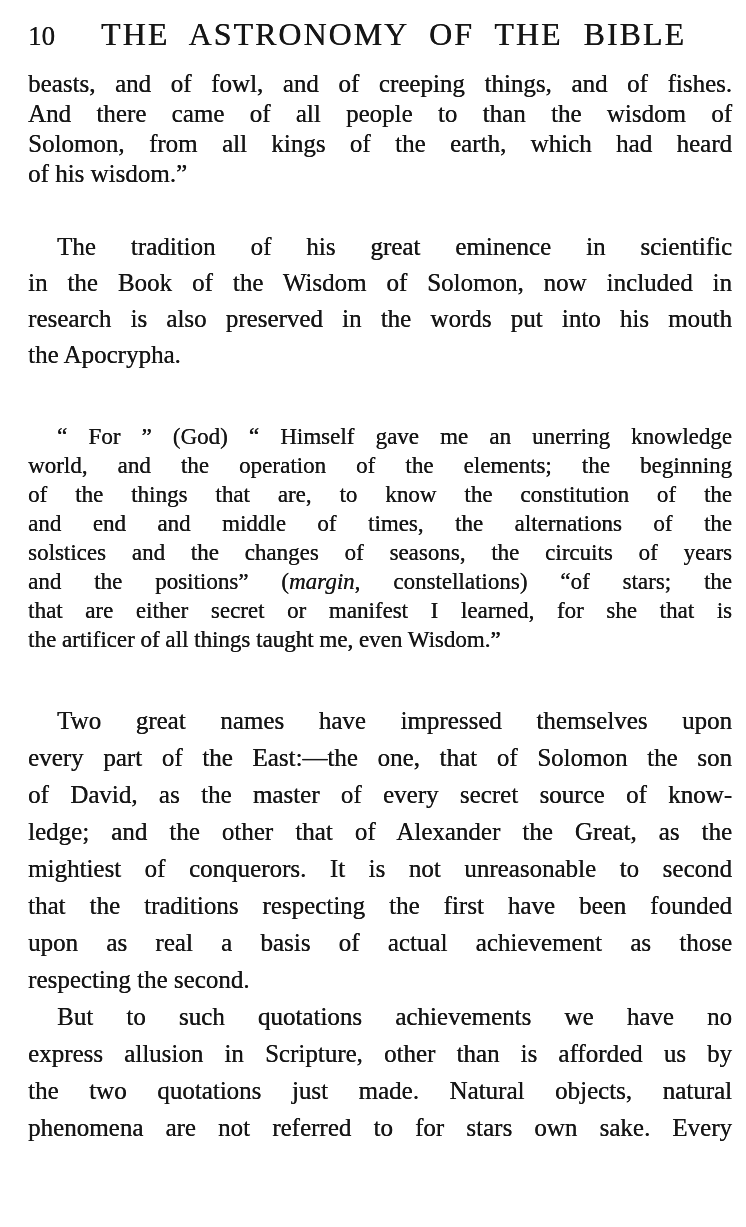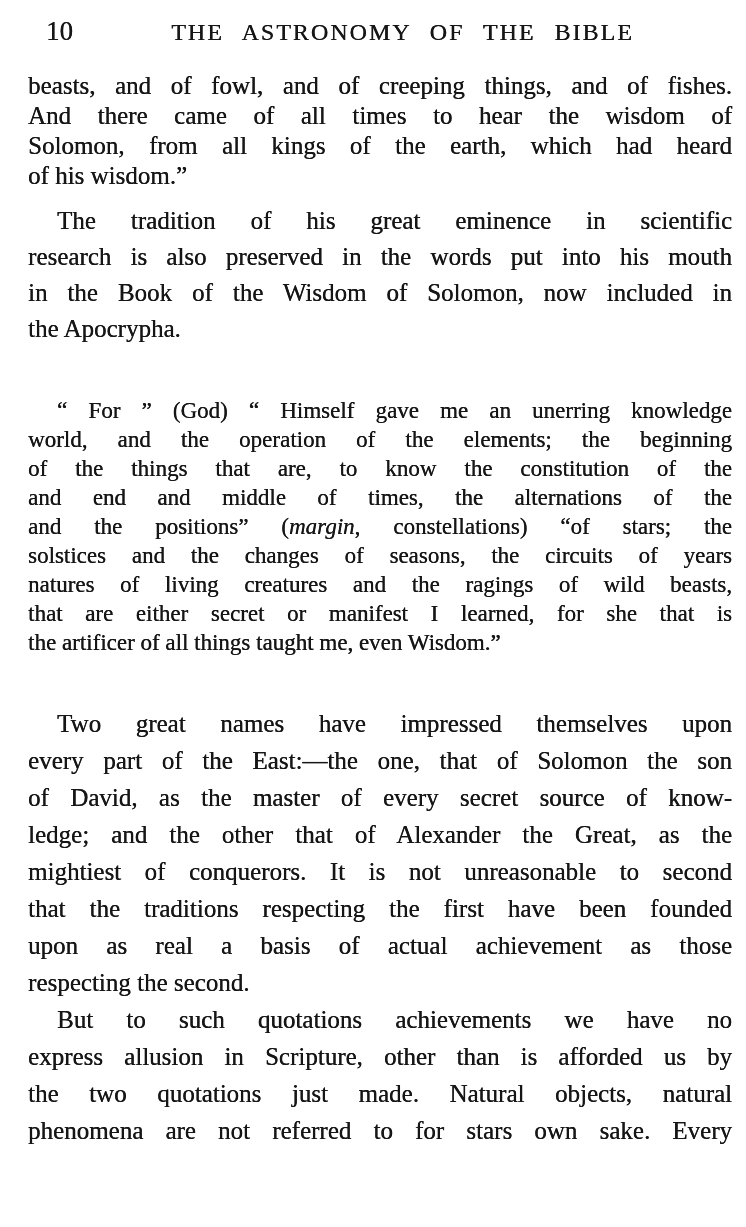--- a/index.html
+++ b/index.html
@@ -19,36 +19,35 @@
     text-shadow: 0.3px 0 0 currentColor; 
   }
   .running-header {
     display: flex;
     align-items: baseline;
     padding: 16px 14px 0 28px;
   }
   .page-number {
     font-size: 27px;
     flex: 0 0 auto;
-    margin-left: 18px;
   }
   .running-title {
     flex: 1 1 auto;
     text-align: center;
-    font-size: 24px;
+    font-size: 32px;
     letter-spacing: 2px;
     word-spacing: 11px;
     white-space: nowrap;
   }
   .page-body {
     padding: 0 14px 0 28px;
   }
   .para { margin: 0; }
-  .para-p1    { font-size: 25px; line-height: 30px; margin-top: 24px; }
-  .para-p2    { font-size: 25px; line-height: 36px; margin-top: 12px; }
+  .para-p1    { font-size: 25px; line-height: 30px; margin-top: 16px; }
+  .para-p2    { font-size: 25px; line-height: 36px; margin-top: 40px; }
   .para-quote { font-size: 23px; line-height: 29px; margin-top: 49px; }
   .para-p4    { font-size: 25px; line-height: 37px; margin-top: 48px; }
   .para-p5    { font-size: 25px; line-height: 37px; margin-top: 0; }
   .line {
     text-align: justify;
     text-align-last: justify;
     white-space: normal;
   }
   .line.lastline { text-align-last: left; }
   .line.indent { text-indent: 29px; }
@@ -58,38 +57,37 @@
 <body>
 
 <div class="page">
   <div class="running-header">
     <span class="page-number">10</span>
     <span class="running-title">THE ASTRONOMY OF THE BIBLE</span>
   </div>
   <div class="page-body">
       <div class="para para-p1">
         <div class="line">beasts, and of fowl, and of creeping things, and of fishes.</div>
-        <div class="line">And there came of all times to hear the wisdom of</div>
+        <div class="line">And there came of all people to than the wisdom of</div>
         <div class="line">Solomon, from all kings of the earth, which had heard</div>
         <div class="line lastline">of his wisdom.”</div>
       </div>
       <div class="para para-p2">
         <div class="line indent">The tradition of his great eminence in scientific</div>
+        <div class="line">in the Book of the Wisdom of Solomon, now included in</div>
         <div class="line">research is also preserved in the words put into his mouth</div>
-        <div class="line">in the Book of the Wisdom of Solomon, now included in</div>
         <div class="line lastline">the Apocrypha.</div>
       </div>
       <div class="para para-quote">
         <div class="line indent">“ For ” (God) “ Himself gave me an unerring knowledge</div>
         <div class="line">world, and the operation of the elements; the beginning</div>
         <div class="line">of the things that are, to know the constitution of the</div>
         <div class="line">and end and middle of times, the alternations of the</div>
+        <div class="line">solstices and the changes of seasons, the circuits of years</div>
         <div class="line"><span>and the positions” (</span><span class="it">margin</span><span>, constellations) “of stars; the</span></div>
-        <div class="line">solstices and the changes of seasons, the circuits of years</div>
-        <div class="line">natures of living creatures and the ragings of wild beasts,</div>
         <div class="line">that are either secret or manifest I learned, for she that is</div>
         <div class="line lastline">the artificer of all things taught me, even Wisdom.”</div>
       </div>
       <div class="para para-p4">
         <div class="line indent">Two great names have impressed themselves upon</div>
         <div class="line">every part of the East:—the one, that of Solomon the son</div>
         <div class="line">of David, as the master of every secret source of know-</div>
         <div class="line">ledge; and the other that of Alexander the Great, as the</div>
         <div class="line">mightiest of conquerors.  It is not unreasonable to second</div>
         <div class="line">that the traditions respecting the first have been founded</div>

